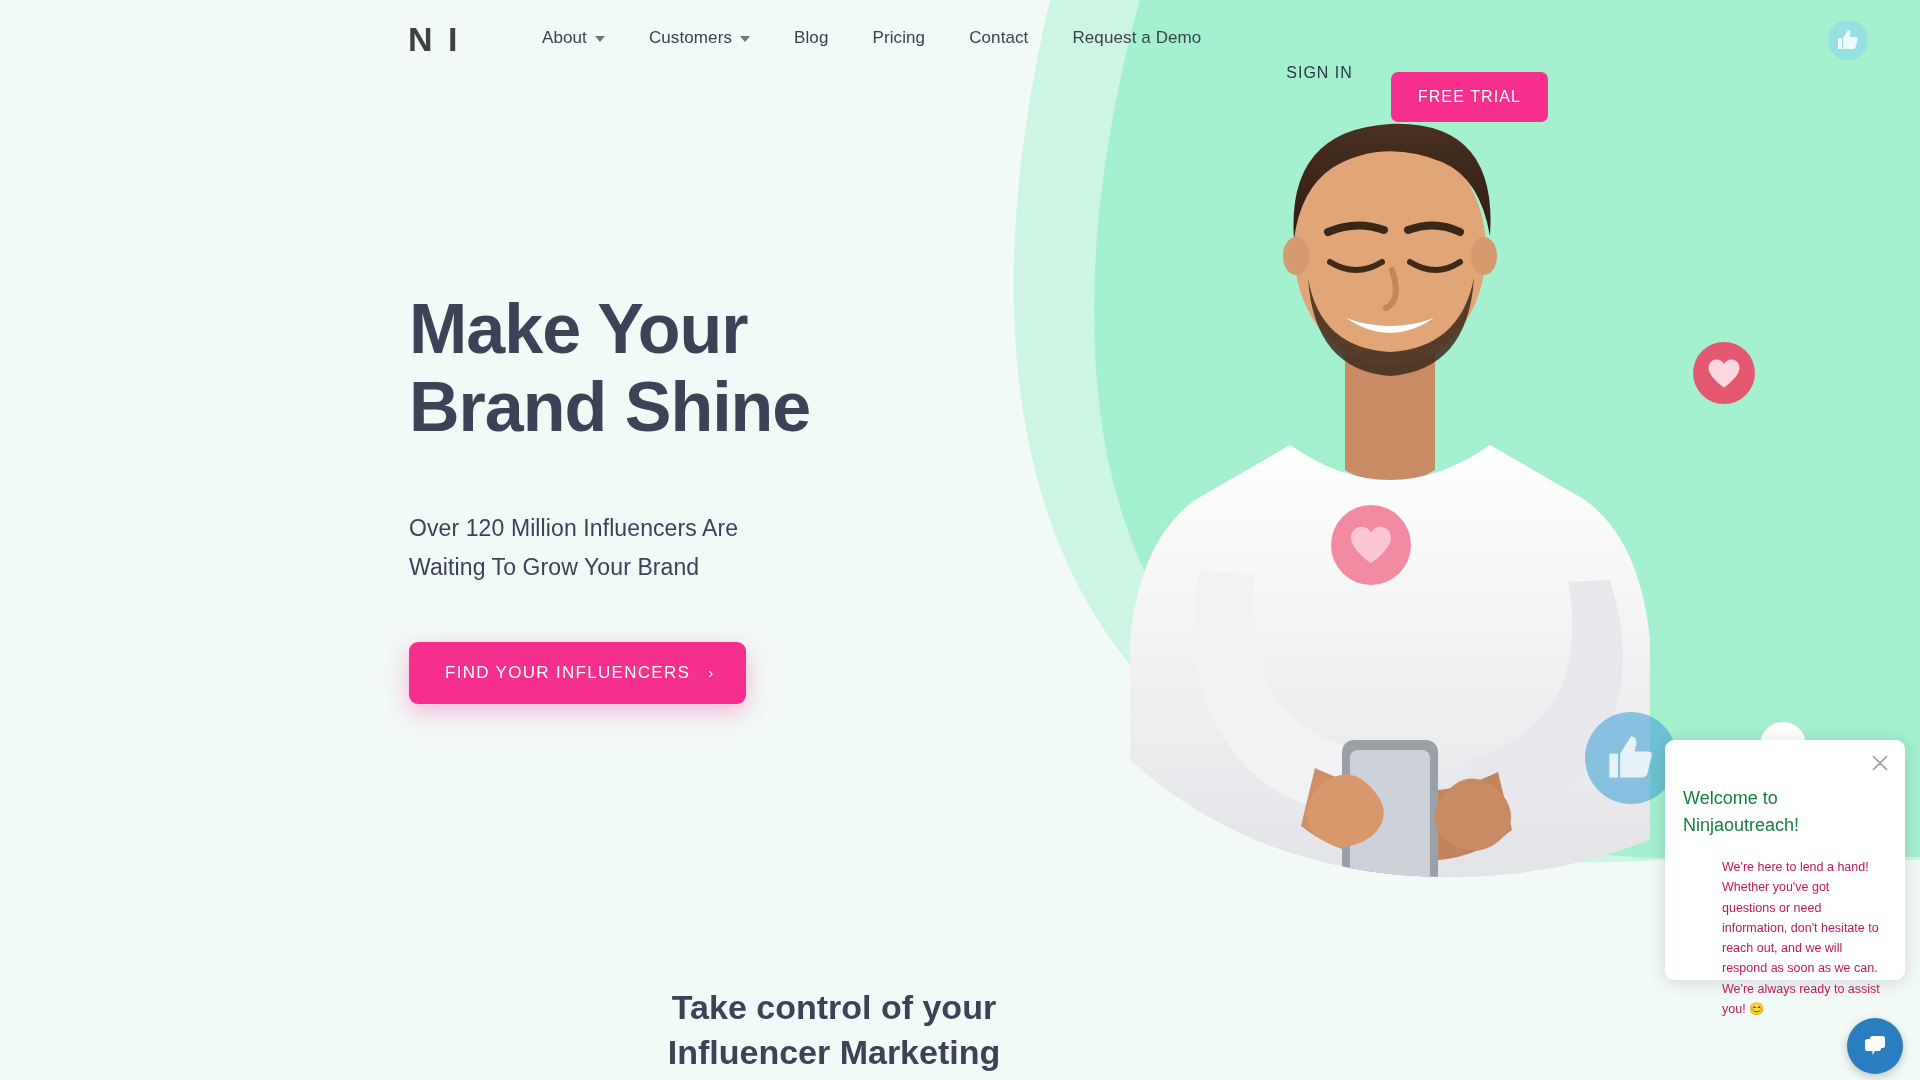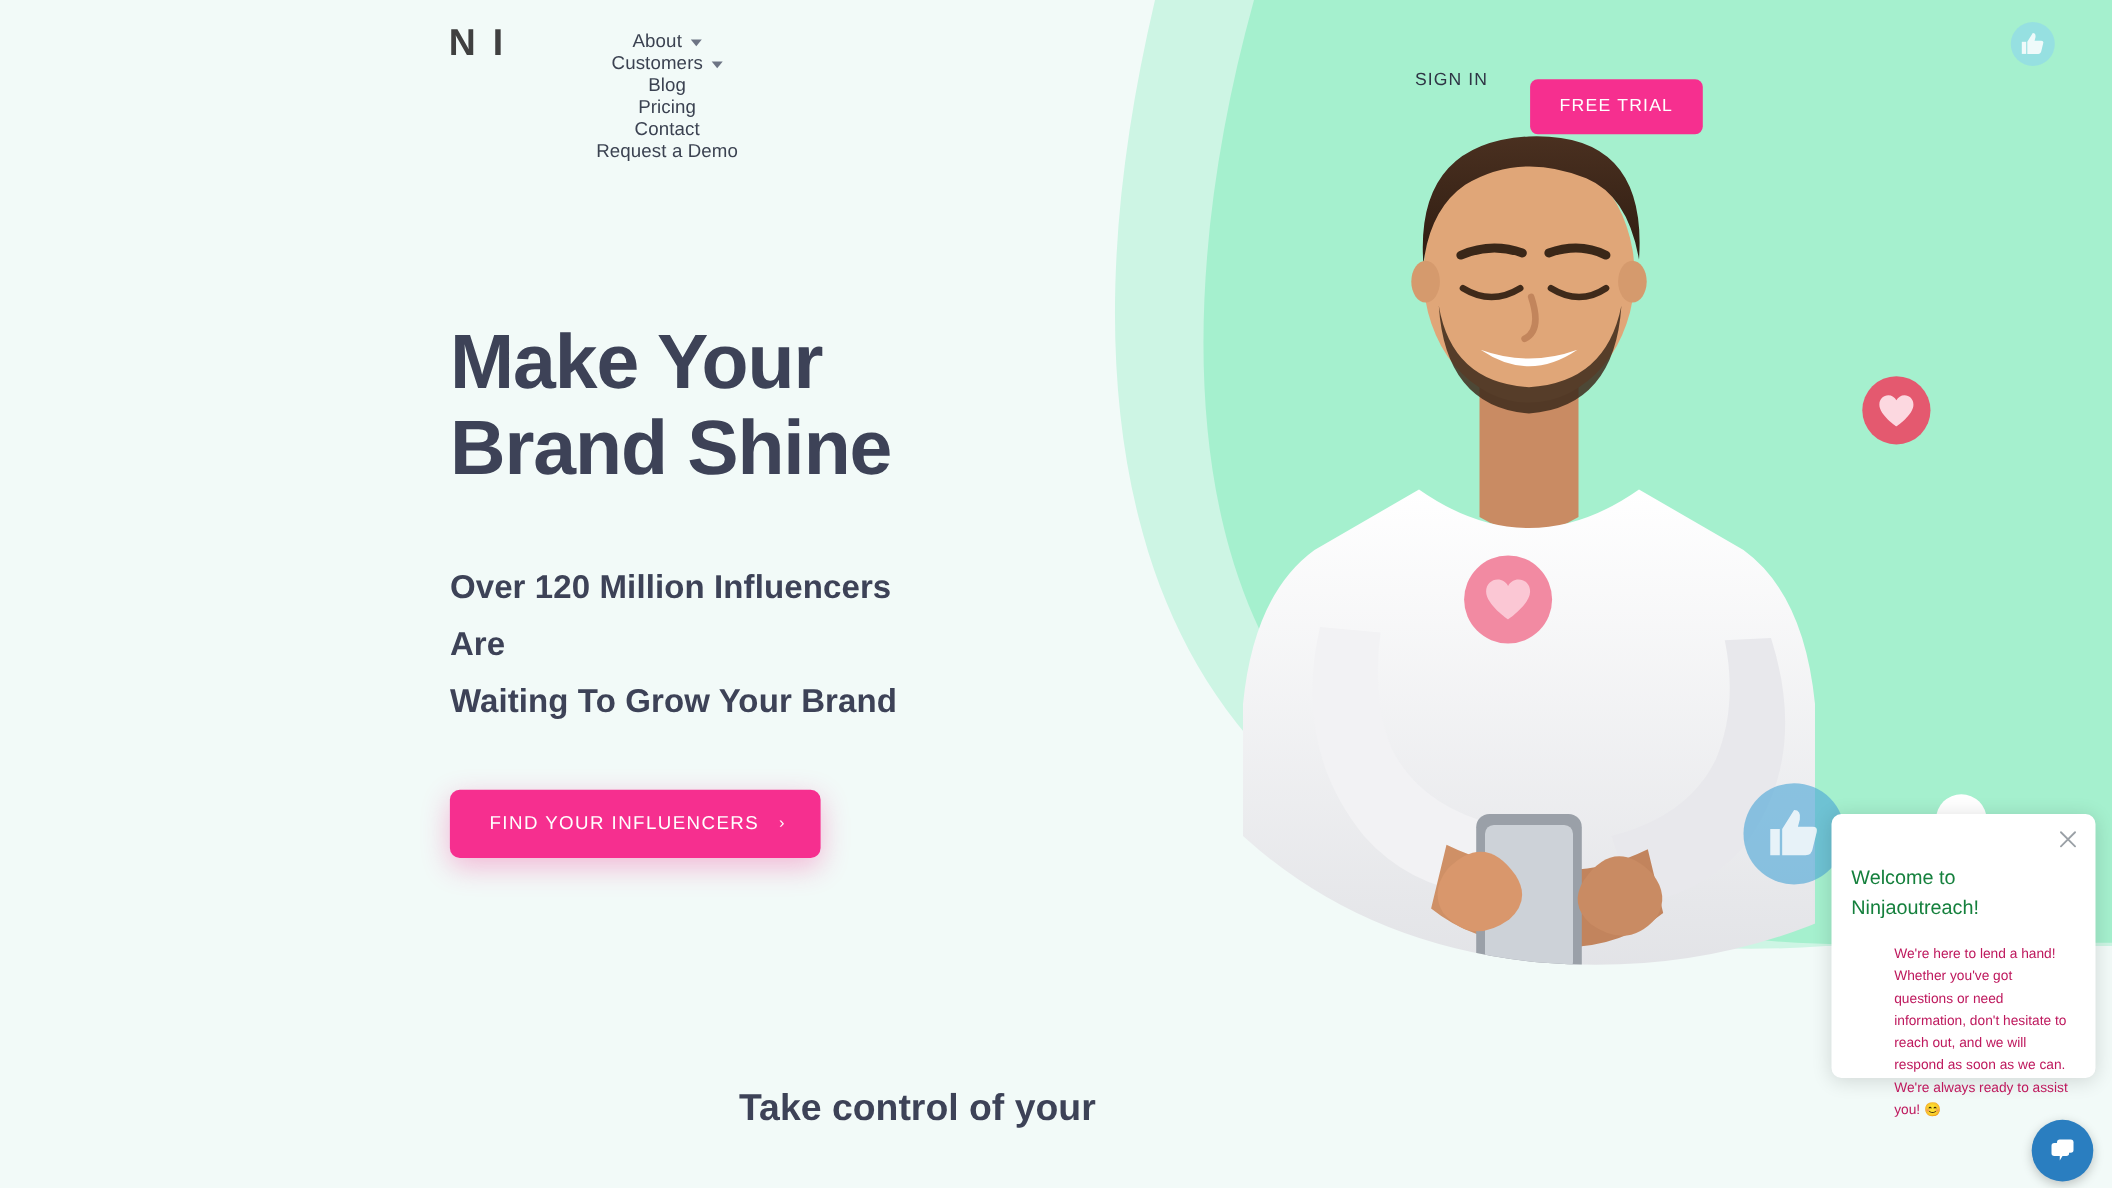--- a/index.html
+++ b/index.html
@@ -24,21 +24,21 @@
   .navbar {
     position:absolute; top:0; left:0; width:1920px; height:92px;
     display:flex; align-items:center; z-index:40;
   }
   .logo {
     position:absolute; left:408px; top:22px;
     font-size:34px; font-weight:700; letter-spacing:3px;
     color:#404040; font-family:Liberation Sans, sans-serif;
     line-height:1;
   }
-  .nav-links { position:absolute; left:520px; top:28px; display:flex; align-items:center; gap:0;flex-direction:column; }
+  .nav-links { position:absolute; left:520px; top:28px; display:flex; align-items:center; gap:0; }
   .nav-link {
     display:flex; align-items:center; gap:8px;
     font-size:17px; color:#3b4251; text-decoration:none;
     padding:0 22px; letter-spacing:.1px; cursor:pointer;
     white-space:nowrap;
   }
   .caret {
     width:0;height:0;border-left:5px solid transparent;border-right:5px solid transparent;
     border-top:6px solid #6d7484; display:inline-block; margin-top:2px;
   }
@@ -60,21 +60,21 @@
     display:flex; align-items:center; justify-content:center;
   }
 
   
   .hero-copy { position:absolute; left:409px; top:290px; width:620px; z-index:20; }
   .hero-title {
     font-size:70px; line-height:1.12; font-weight:700;
     color:#3d4257; letter-spacing:-1px;
   }
   .hero-sub {
-    margin-top:62px; font-size:30px; font-weight:700; line-height:1.72;
+    margin-top:62px; font-size:23px; font-weight:400; line-height:1.72;
     color:#3d4257; max-width:440px; letter-spacing:.1px;
   }
   .cta {
     margin-top:54px; display:inline-flex; align-items:center; gap:18px;
     background:#f62f8f; color:#fff; border:none; cursor:pointer;
     font-size:17px; letter-spacing:1.3px; font-family:"Liberation Sans", sans-serif;
     padding:21px 32px 21px 36px; border-radius:9px;
     box-shadow:0 8px 26px rgba(246,47,143,.33);
   }
   .cta .chev { font-size:15px; line-height:1; }
@@ -269,16 +269,17 @@
   <div class="chat-launcher">
     <svg width="28" height="28" viewBox="0 0 28 28" fill="#ffffff">
       <rect x="9" y="4" width="15" height="12" rx="2.5"></rect>
       <path d="M6.5,7 h11 a2.5,2.5 0 0 1 2.5,2.5 v7 a2.5,2.5 0 0 1 -2.5,2.5 h-3.5 l-2.5,4 v-4 h-5 a2.5,2.5 0 0 1 -2.5,-2.5 v-7 a2.5,2.5 0 0 1 2.5,-2.5 z"></path>
     </svg>
   </div>
 
   <div class="section-2">
     <h2>
       <span>Take control of your</span><br>
+      <span>Influencer Marketing</span>
     </h2>
   </div>
 
 </div>
 
 </body></html>

